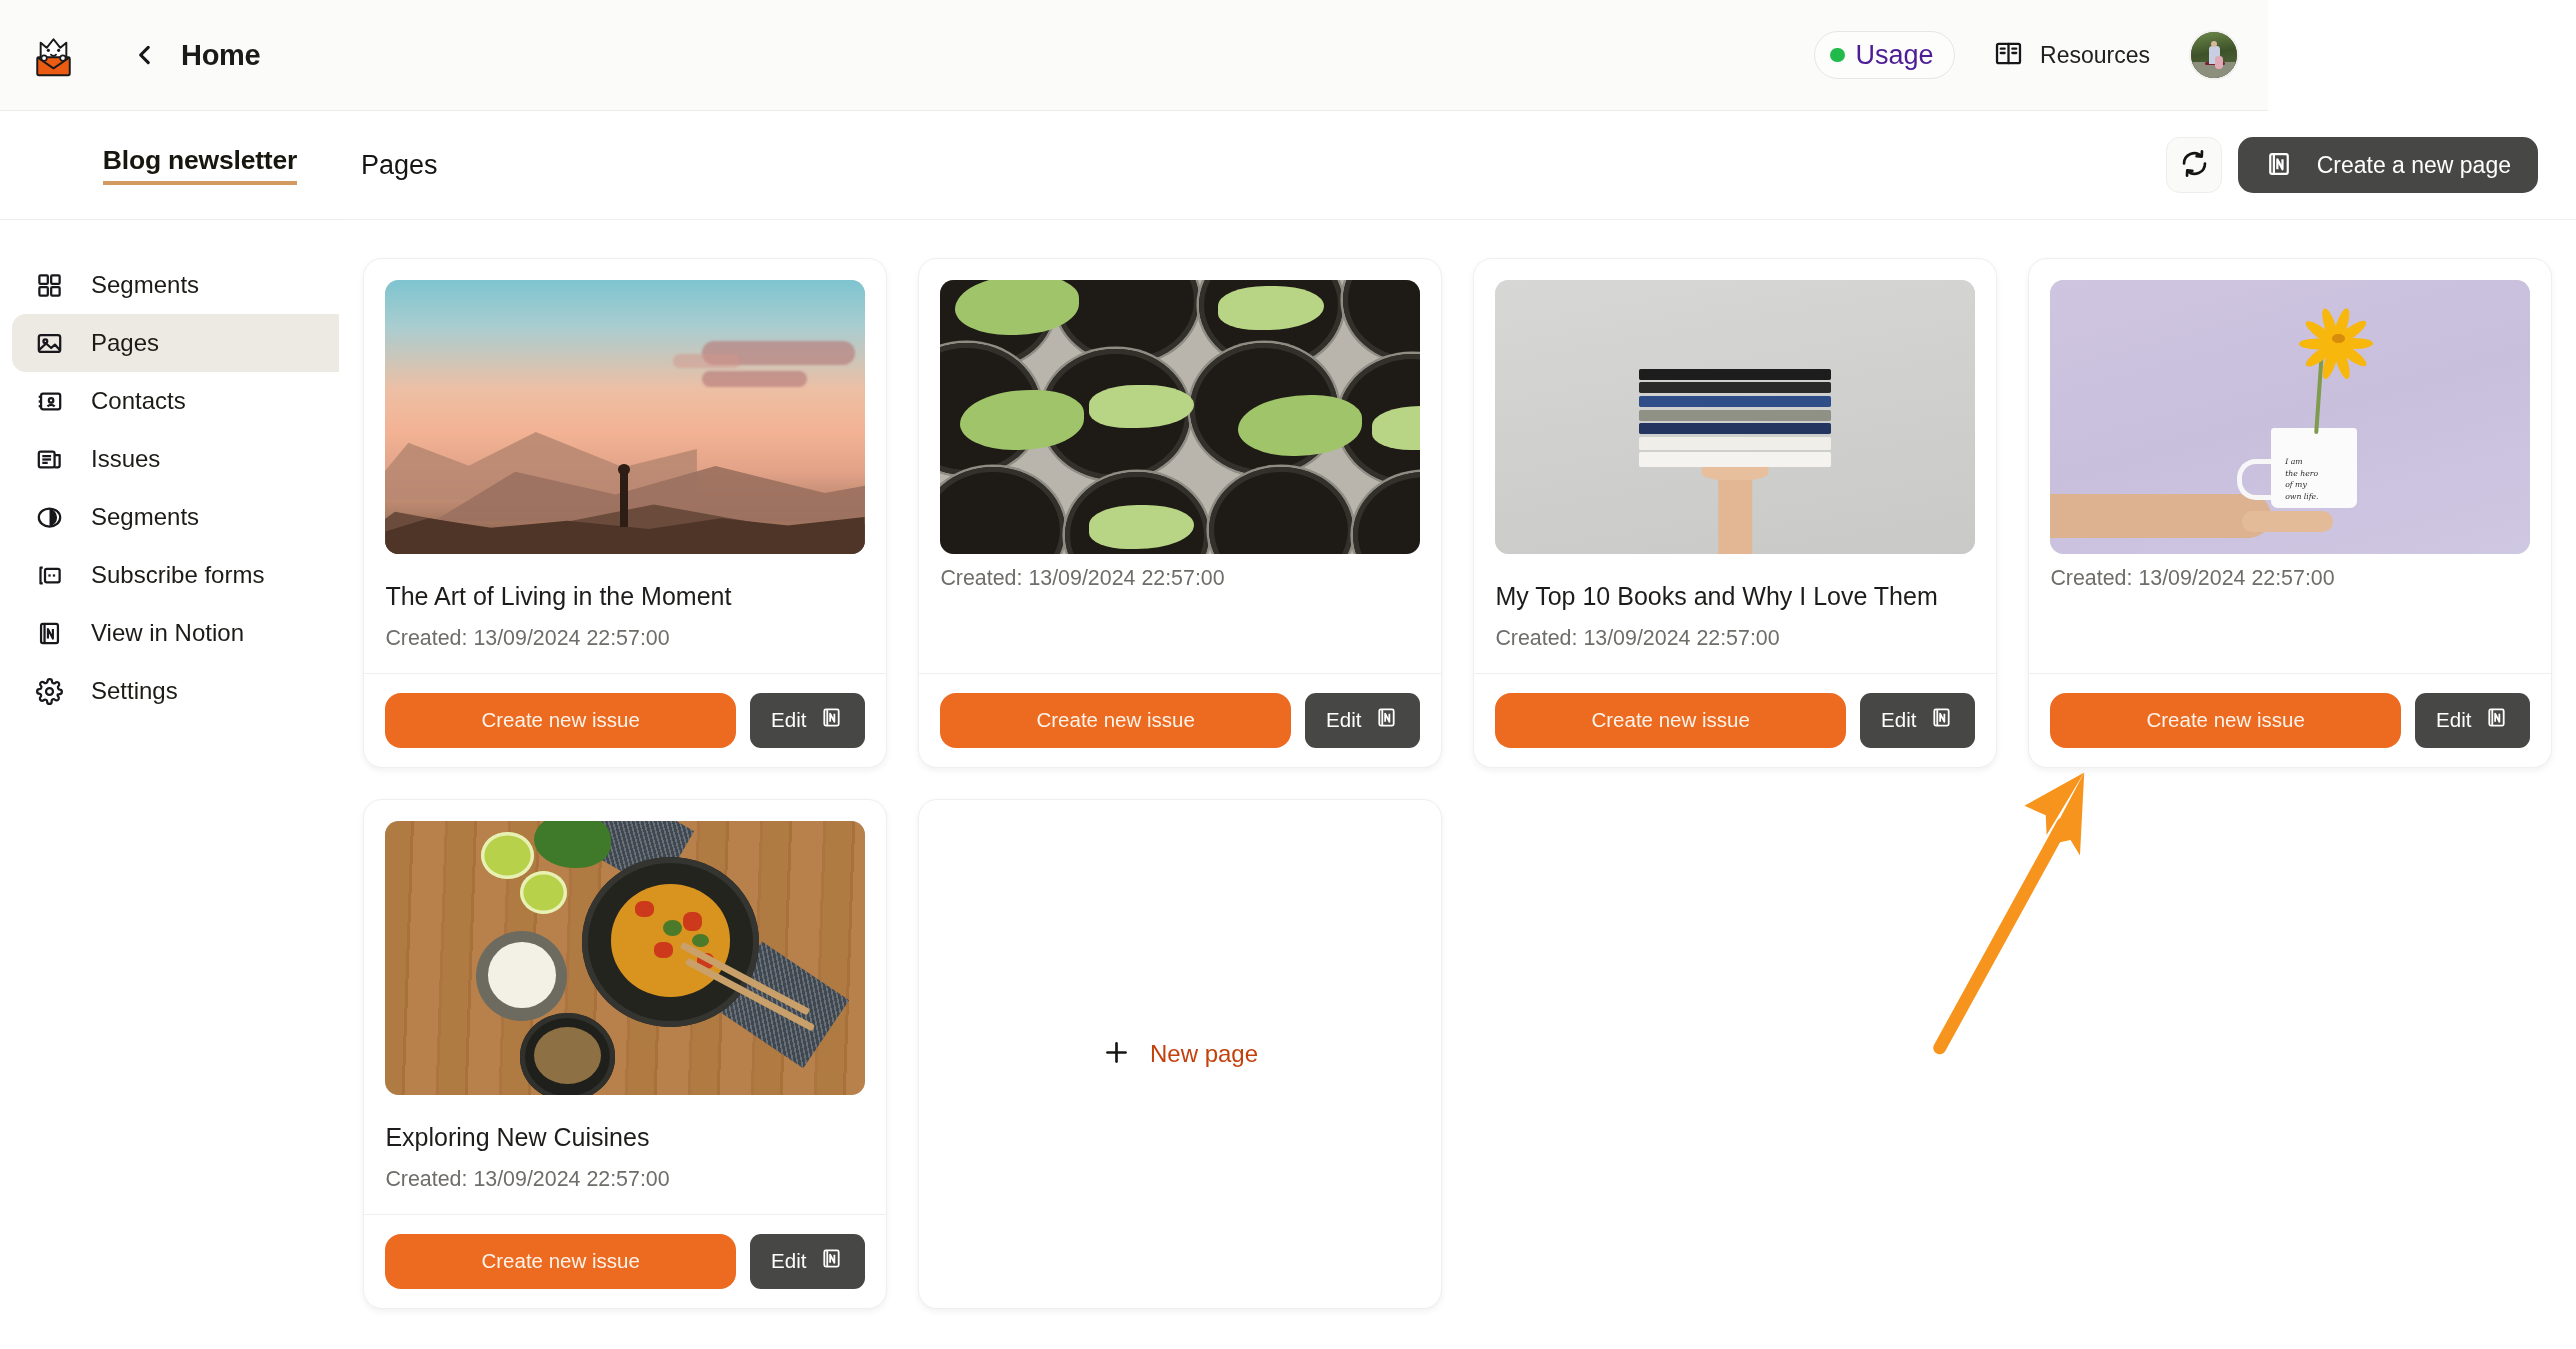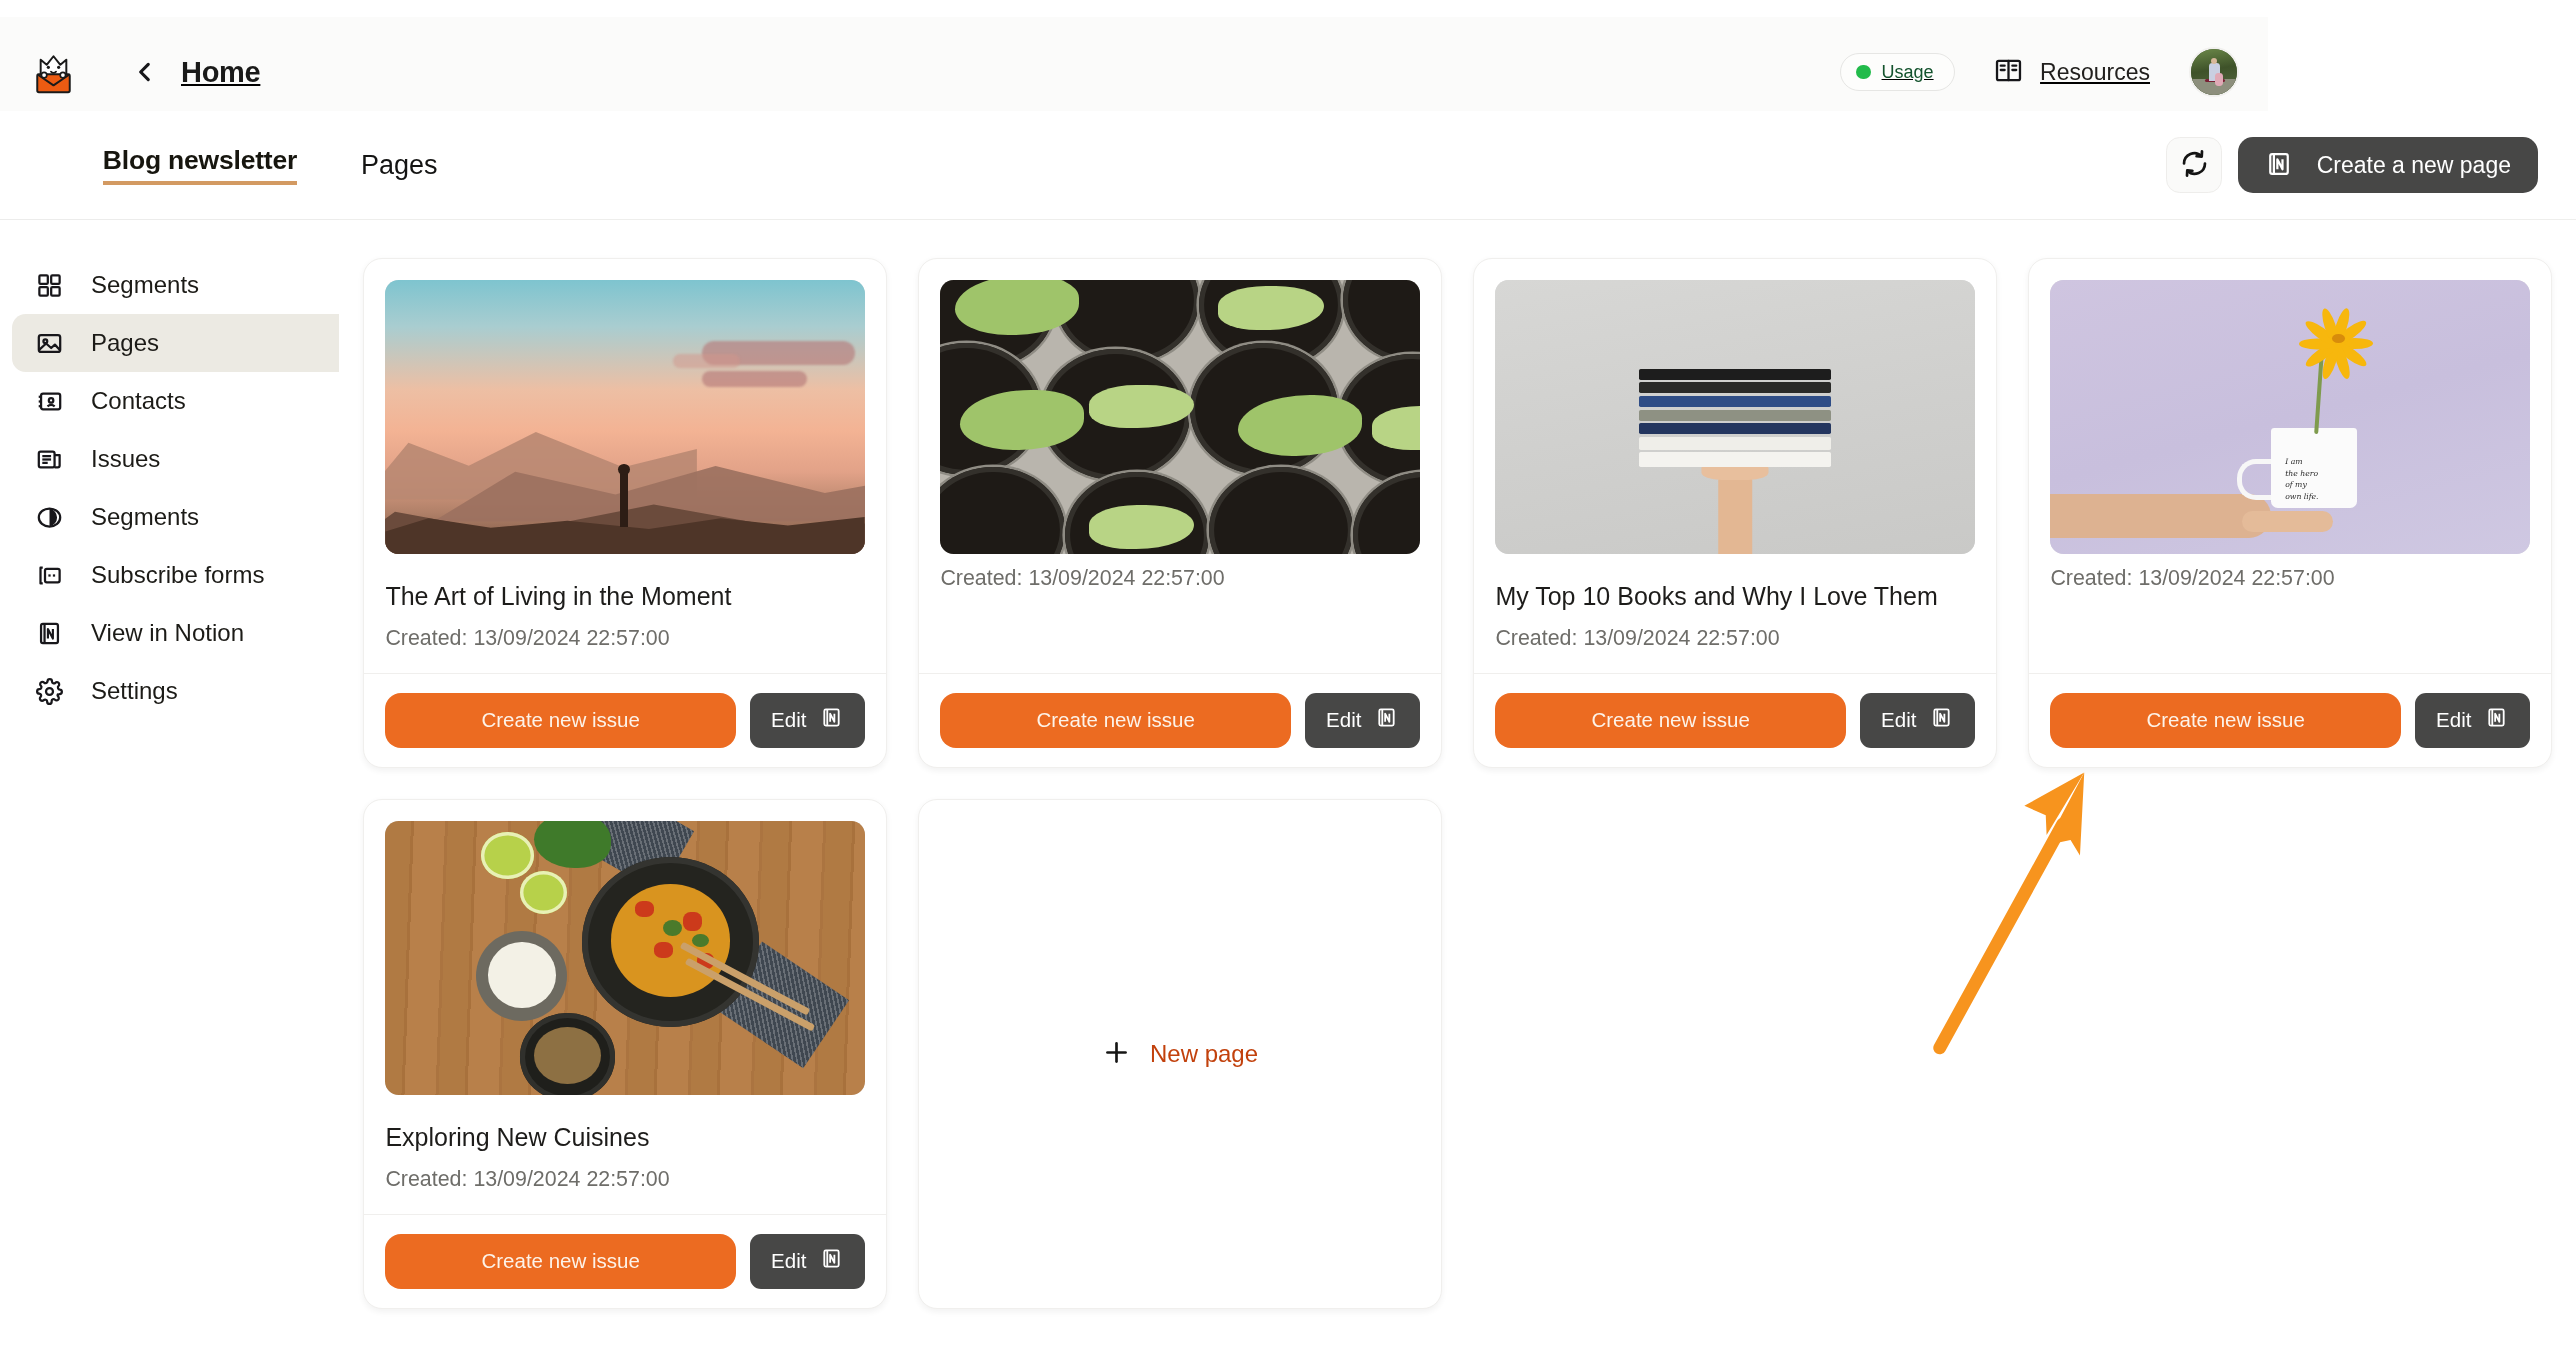--- a/index.html
+++ b/index.html
@@ -6,45 +6,45 @@
   html, body {
     width: 2576px; height: 1350px;
     overflow: hidden;
     font-family: "Liberation Sans", sans-serif;
     background: #ffffff;
     -webkit-font-smoothing: antialiased;
   }
 
   
   .topbar {
-    position: absolute; top: 17px; left: 0;
+    position: absolute; top: 0; left: 0;
     width: 2268px; height: 111px;
     background: #fbfbfa;
     border-bottom: 1.7px solid #ececeb;
-    display: flex; align-items: center; text-decoration: underline;
+    display: flex; align-items: center;
   }
   .logo-wrap { margin-left: 27px; width: 53px; height: 53px; display: flex; align-items: center; justify-content: center; }
   .back-chevron { margin-left: 50px; width: 29px; height: 29px; display: flex; align-items: center; justify-content: center; cursor: pointer; }
   .home-title {
     margin-left: 22px;
     font-size: 29px; font-weight: bold; color: #1a1a19;
     letter-spacing: -0.3px;
   }
   .topbar-right {
     margin-left: auto; margin-right: 29px;
     display: flex; align-items: center; gap: 39px;
   }
   .usage-pill {
     display: flex; align-items: center; gap: 11px;
     border: 1.7px solid #e6e6e4; border-radius: 854px;
     padding: 7.7px 20.5px 7.7px 15.4px;
     background: #fdfdfc; cursor: pointer;
   }
   .usage-dot { width: 14.5px; height: 14.5px; border-radius: 50%; background: #22bb4b; flex: none; }
-  .usage-label { font-size: 18px; color: #14532d; }
+  .usage-label { font-size: 27px; color: #4c1d95; }
   .resources-btn { display: flex; align-items: center; gap: 17px; cursor: pointer; }
   .resources-label { font-size: 23px; color: #22201e; }
   .avatar {
     width: 50px; height: 50px; border-radius: 50%;
     border: 2.6px solid #f1f0ee;
     overflow: hidden; position: relative; cursor: pointer;
     background: #4a5d3a;
   }
   .avatar .av-sky { position:absolute; inset:0; background:linear-gradient(170deg,#6d8a4a 0%,#3e5229 45%,#5a6b44 100%); }
   .avatar .av-path { position:absolute; left:0; right:0; bottom:0; height:34%; background:#8d8f7d; }

